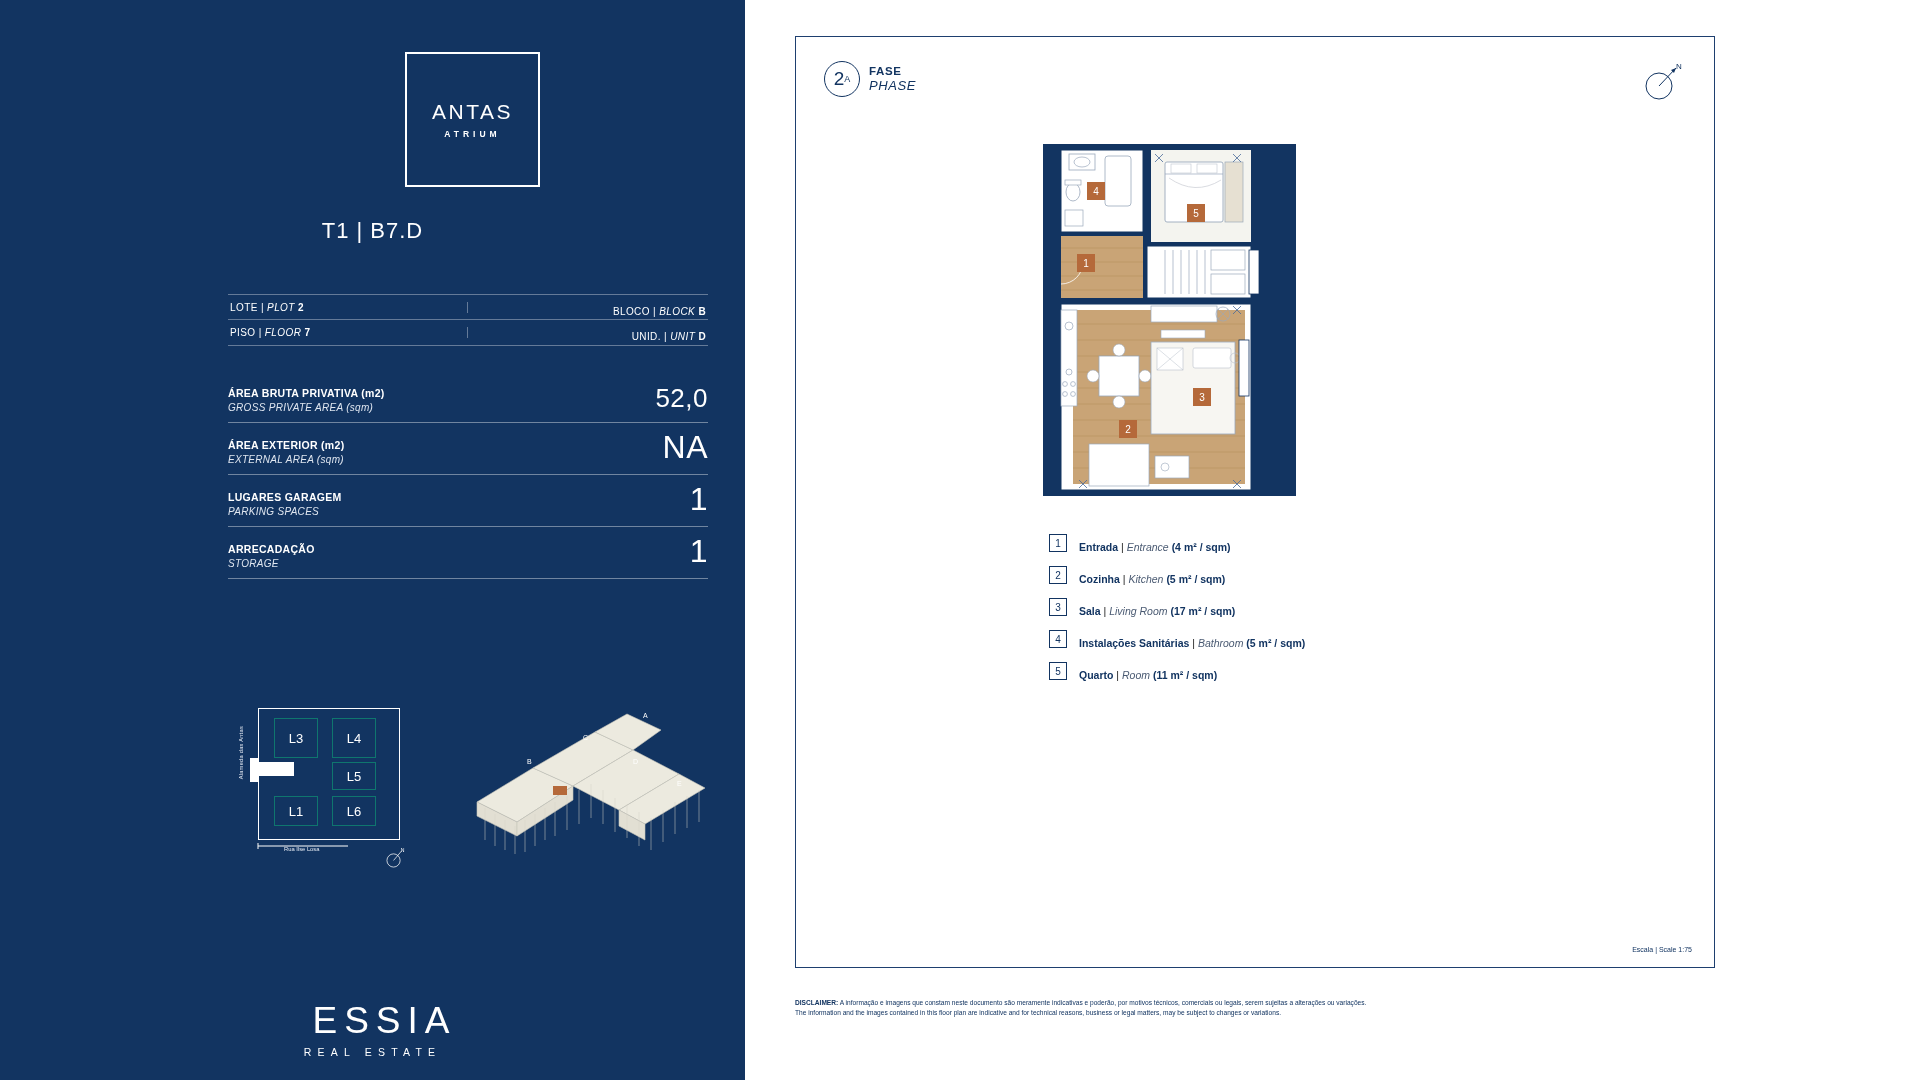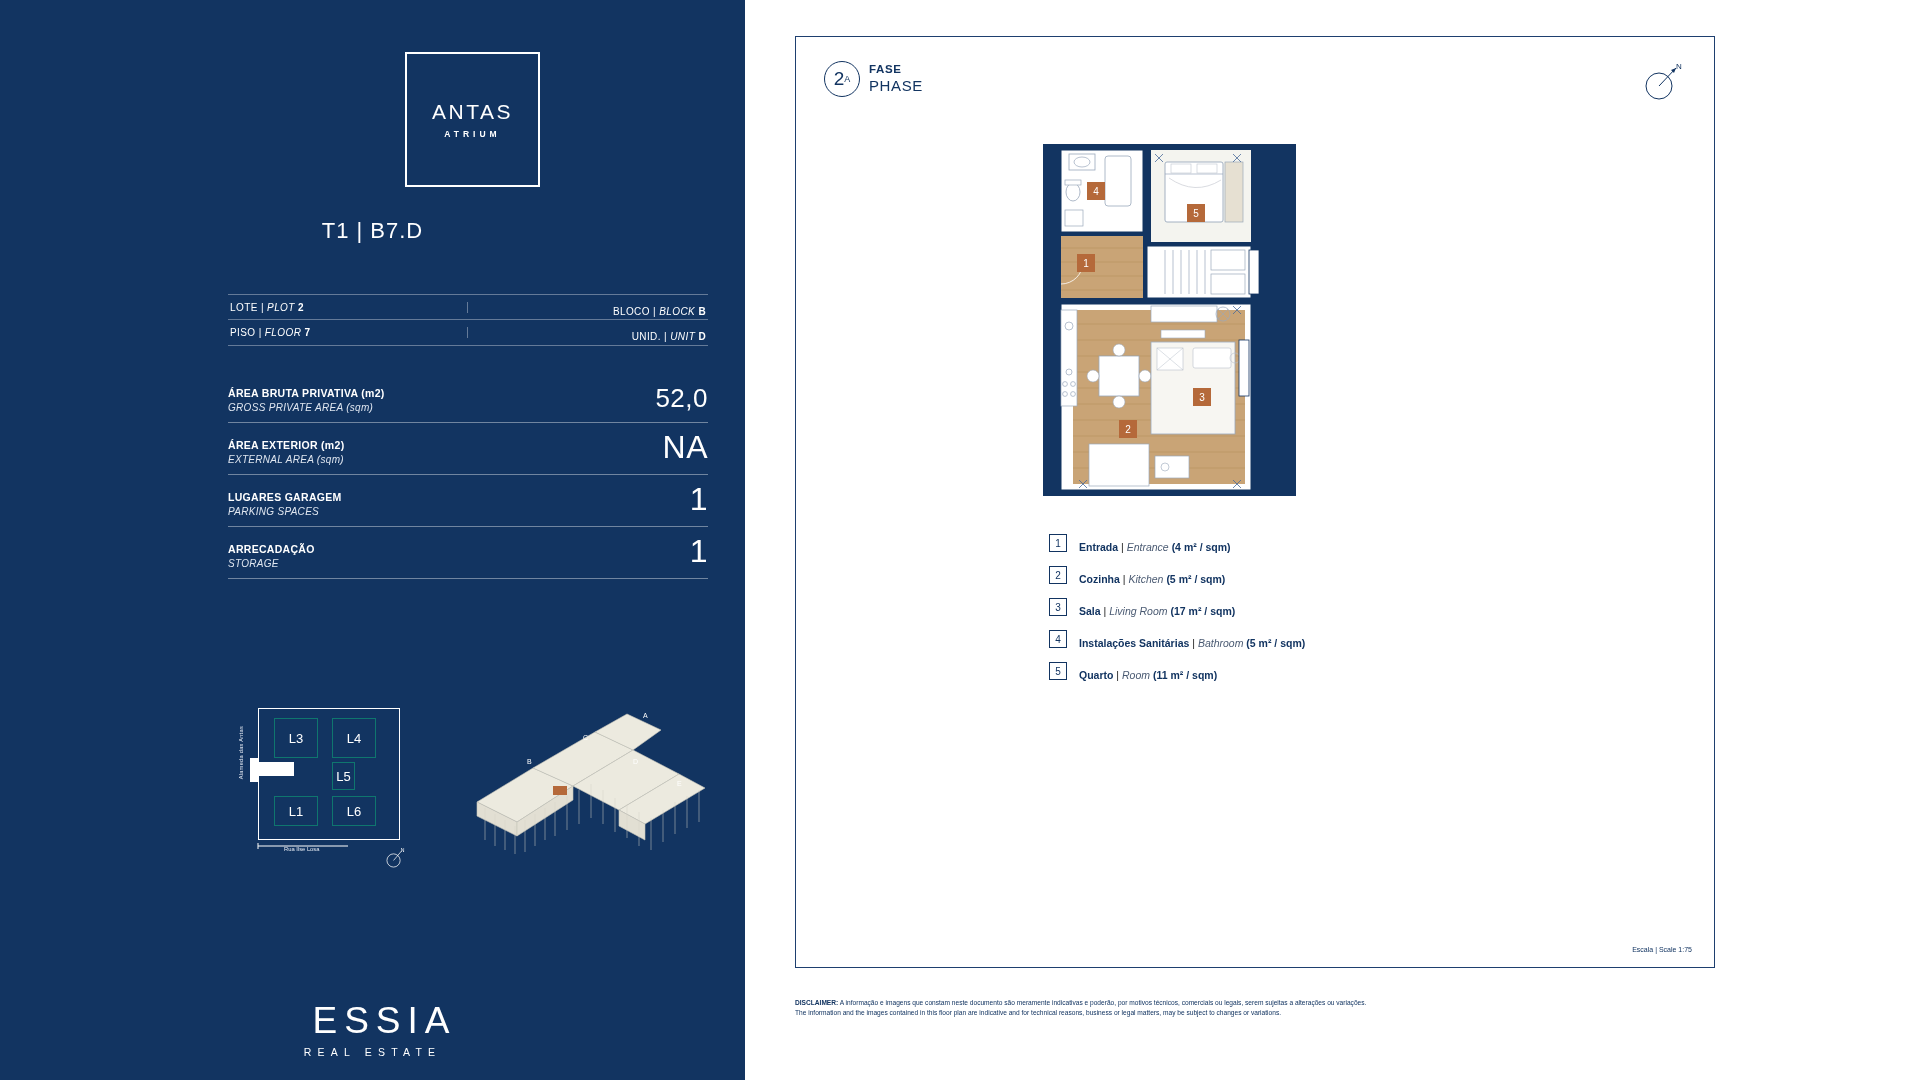--- a/index.html
+++ b/index.html
@@ -107,21 +107,21 @@
   }
   .phase-circle {
     width: 36px; height: 36px; border-radius: 50%;
     border: 1.2px solid #123461; color: #123461;
     display: flex; align-items: center; justify-content: center;
     font-size: 19px; font-weight: 400;
   }
   .phase-circle sup { font-size: 9px; vertical-align: super; }
   .phase-txt { line-height: 1.25; color: #123461; }
   .phase-t1 { font-size: 11.5px; font-weight: 700; letter-spacing: .6px;}
-  .phase-t2 { font-size: 15px; letter-spacing: .6px;}
+  .phase-t2 { font-size: 13px; font-style: italic; letter-spacing: .6px;}
 
   .compass { position: absolute; right: 28px; top: 22px; width: 46px; height: 46px; }
 
   .plan { position: absolute; left: 247px; top: 107px; width: 253px; height: 352px; }
 
   .legend { position: absolute; left: 253px; top: 490px; width: 600px; }
   .legend-item { display: flex; align-items: center; height: 32px; }
   .legend-num {
     width: 18px; height: 18px; border: 1px solid #123461; color:#123461;
     font-size: 10px; display:flex; align-items:center; justify-content:center;
@@ -202,21 +202,21 @@
           <div class="area-l2">STORAGE</div>
         </div>
         <div class="area-val small">1</div>
       </div>
     </div>
 
     <div class="siteplan">
       <div class="sp-box"></div>
       <div class="sp-lot" style="left:38px; top:18px; width:44px; height:40px;">L3</div>
       <div class="sp-lot" style="left:96px; top:18px; width:44px; height:40px;">L4</div>
-      <div class="sp-lot" style="left:96px; top:62px; width:23px; height:28px;">L5</div>
+      <div class="sp-lot" style="left:96px; top:62px; width:44px; height:28px;">L5</div>
       <div class="sp-lot" style="left:38px; top:96px; width:44px; height:30px;">L1</div>
       <div class="sp-lot" style="left:96px; top:96px; width:44px; height:30px;">L6</div>
       <svg style="position:absolute;left:0;top:0;" width="185" height="165">
         <rect x="22" y="62" width="36" height="14" fill="#ffffff"></rect>
         <rect x="14" y="58" width="9" height="24" fill="#ffffff"></rect>
         <line x1="22" y1="146" x2="112" y2="146" stroke="#ffffff" stroke-width="1"></line>
         <line x1="22" y1="143" x2="22" y2="149" stroke="#ffffff" stroke-width="1"></line>
       </svg>
       <div class="sp-street-v">Alameda das Antas</div>
       <div class="sp-street-h">Rua Ilse Losa</div>

